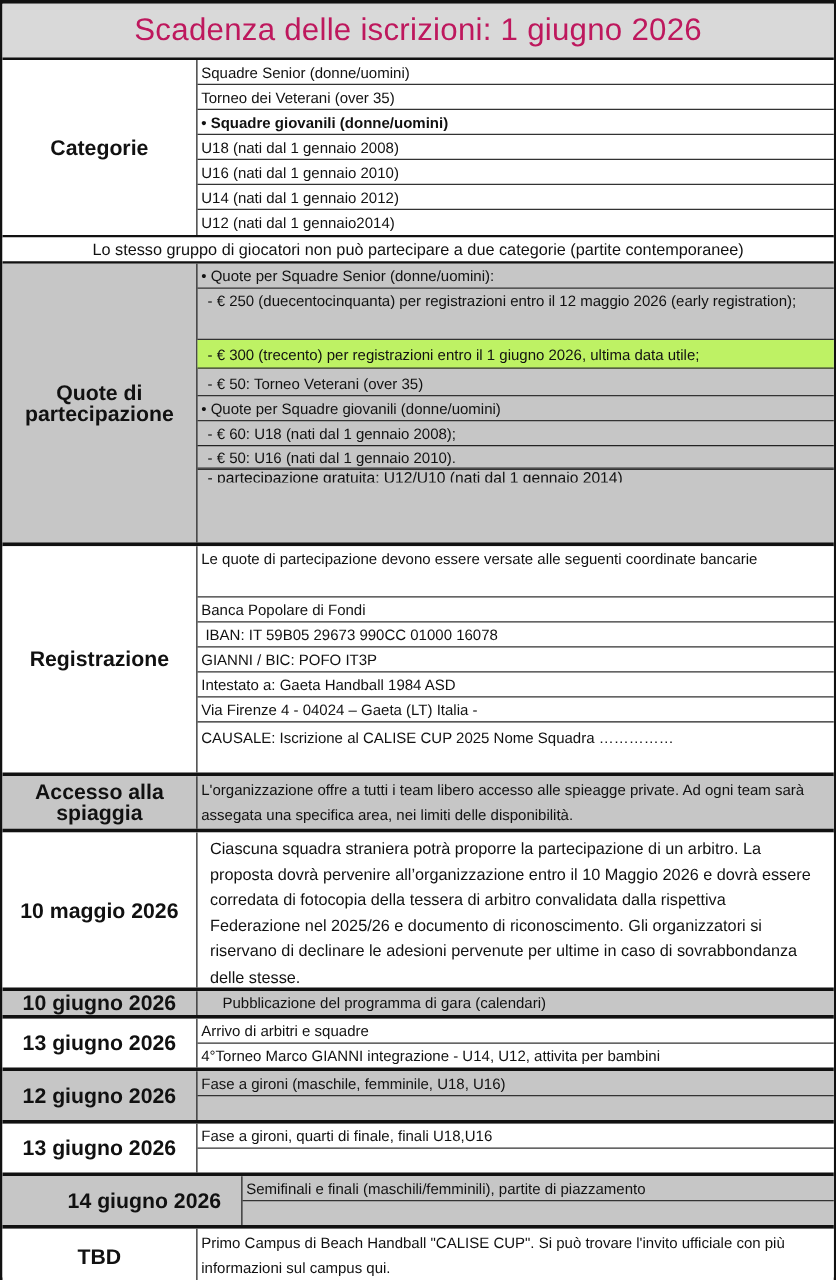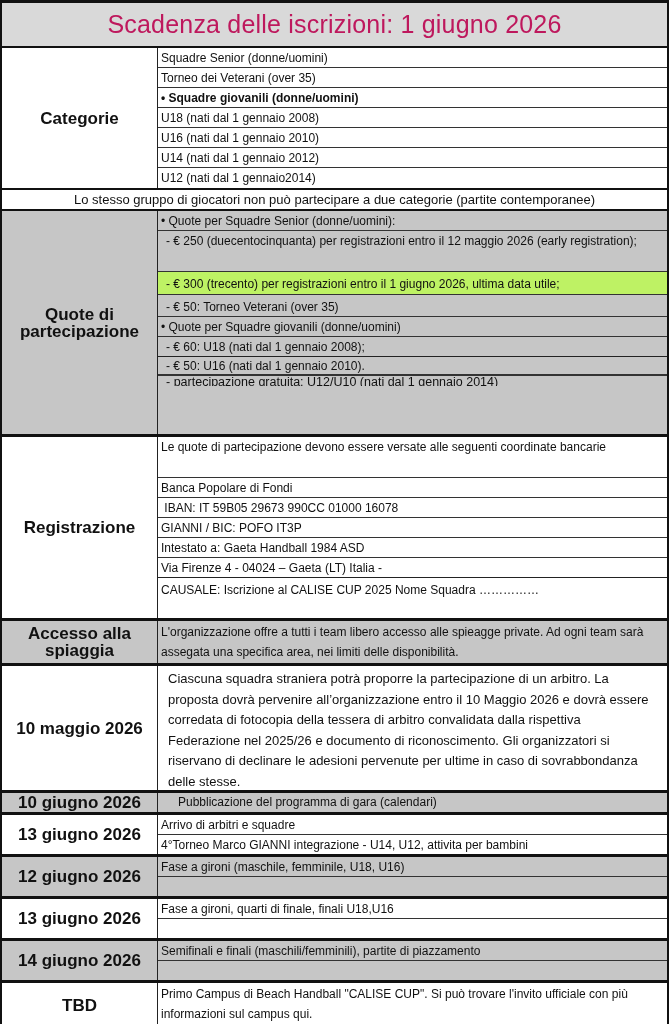--- a/index.html
+++ b/index.html
@@ -108,21 +108,21 @@
   </div>
 
   <div class="section thick white" style="height:42px;">
     <div class="label">13 giugno 2026</div>
     <div class="cells">
       <div class="cell" style="height:20px">Fase a gironi, quarti di finale, finali U18,U16</div>
       <div class="cell empty"></div>
     </div>
   </div>
 
-  <div class="section thick gray" style="height:42px;">
+  <div class="section thick gray" style="height:42px;padding-left:36px;">
     <div class="label">14 giugno 2026</div>
     <div class="cells">
       <div class="cell" style="height:20px">Semifinali e finali (maschili/femminili), partite di piazzamento</div>
       <div class="cell empty"></div>
     </div>
   </div>
 
   <div class="section white" style="height:44px;border-bottom:none;">
     <div class="label">TBD</div>
     <div class="cells">

